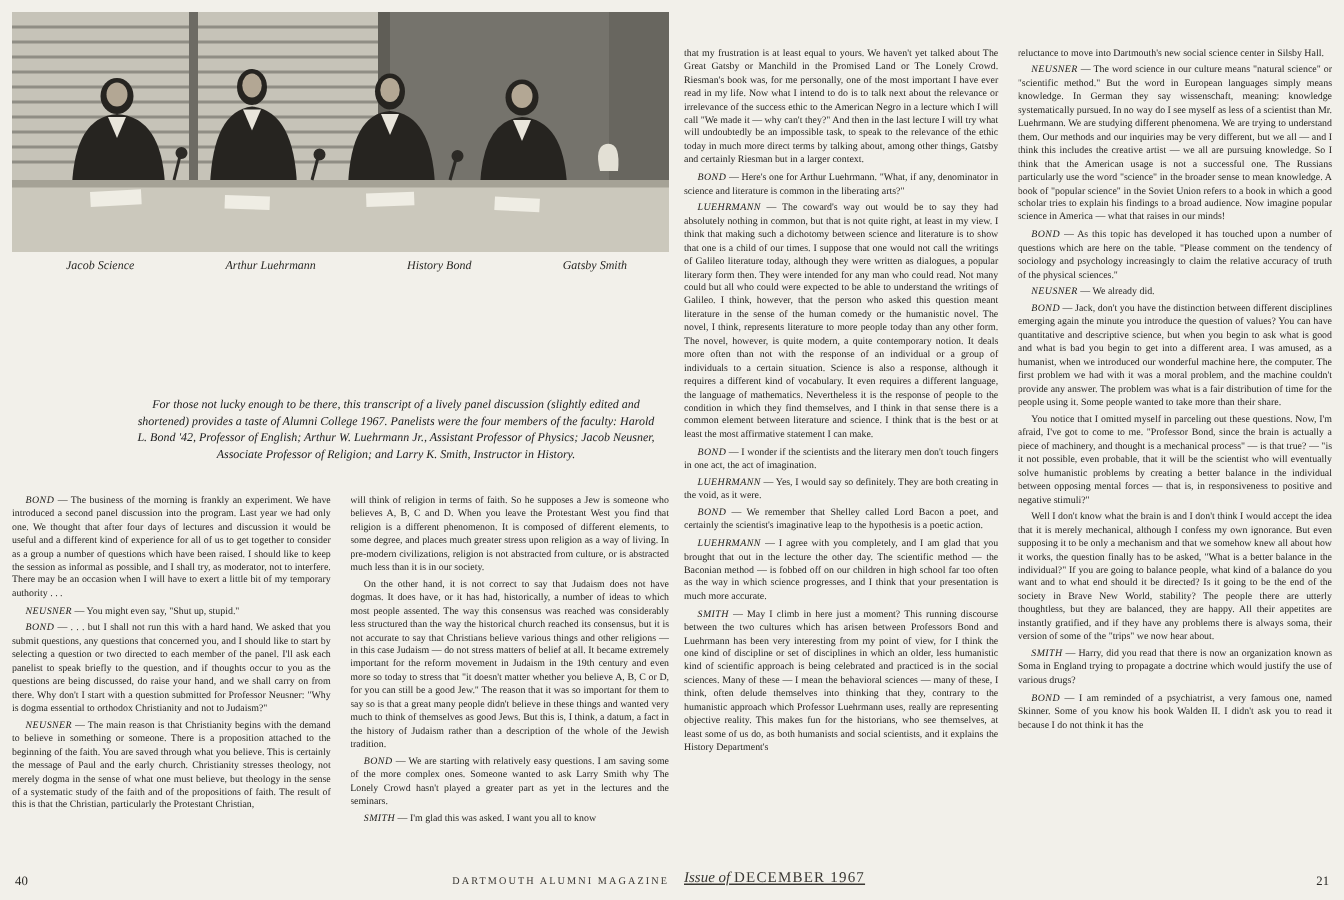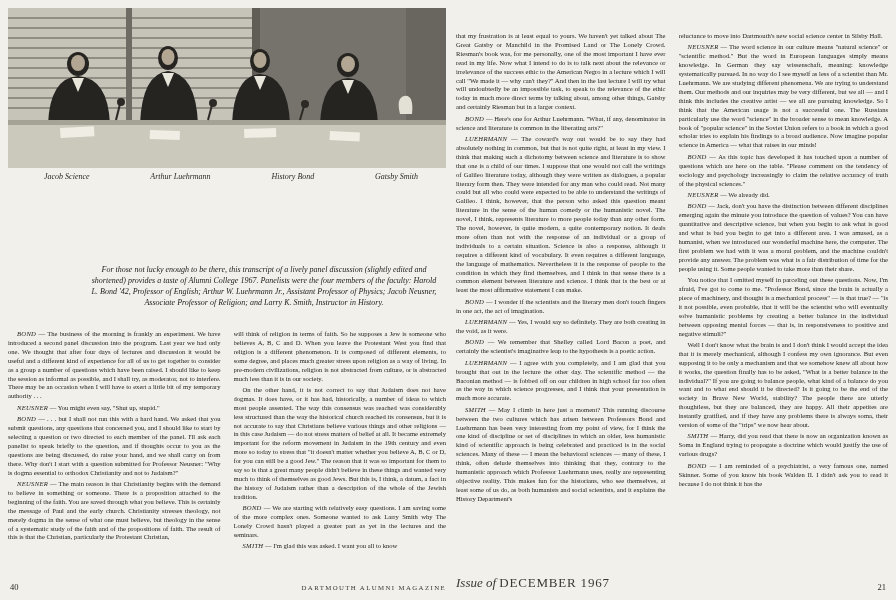--- a/index.html
+++ b/index.html
@@ -34,21 +34,21 @@
     font-size:6.6px;line-height:8.9px;color:#23221f;}
   .para{margin:0 0 2.5px 0;text-indent:9px;}
   .para.cont{text-indent:0;}
   .speaker{font-style:italic;letter-spacing:.3px;}
 
   
   .folio{position:absolute;bottom:0;font-size:8.5px;color:#2a2925;}
   .folio-left{left:2px;}
   .folio-right{right:2px;text-align:right;}
   .mag-line{position:absolute;bottom:1px;right:0;font-size:6.8px;letter-spacing:1.4px;color:#3a3833;}
-  .issue-line{position:absolute;bottom:1px;left:0;font-size:13px;color:#3a3833;font-style:italic;}
+  .issue-line{position:absolute;bottom:1px;left:0;font-size:10px;color:#3a3833;font-style:italic;text-decoration:underline;}
   .issue-line .caps{font-style:normal;letter-spacing:.8px;}
 </style>
 </head>
 <body>
 
 <div class="page page-left">
 
   <div class="photo">
     <svg viewBox="0 0 438 160" preserveAspectRatio="none">
       <rect x="0" y="0" width="438" height="160" fill="#87857e"></rect>

